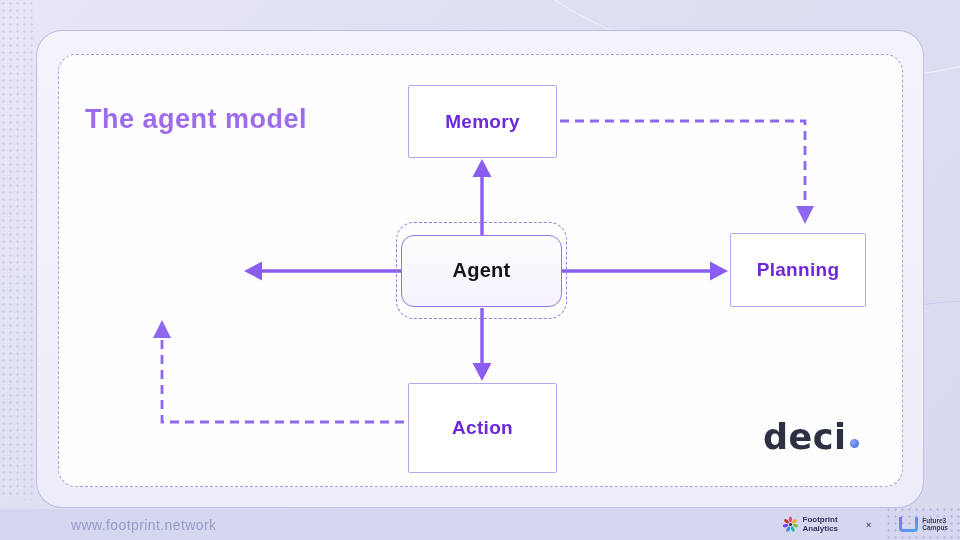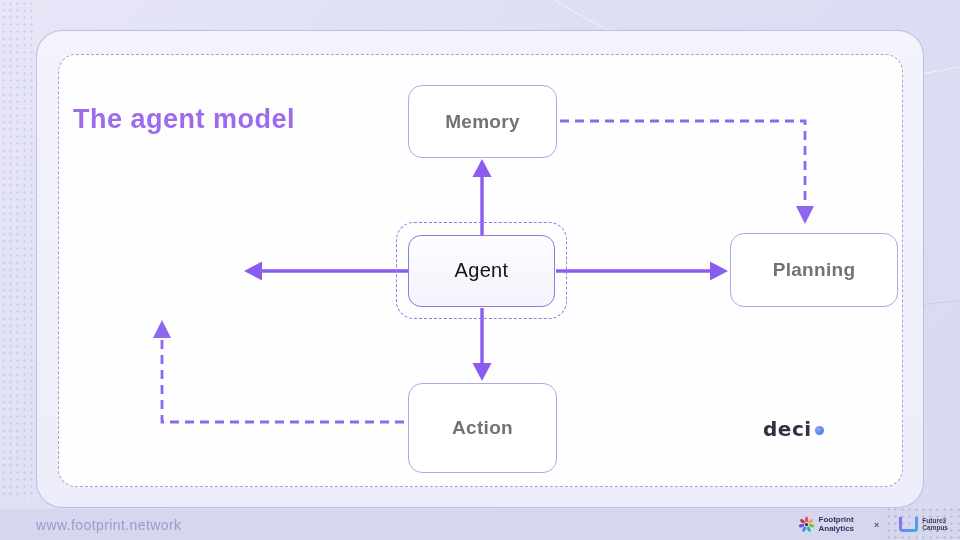--- a/index.html
+++ b/index.html
@@ -41,83 +41,83 @@
 
   
   .card-inner {
     position: absolute; left: 58px; top: 54px; width: 845px; height: 433px;
     border-radius: 18px;
     background: #fffeff;
     border: 1.4px dashed #a89ee2;
   }
 
   .title {
-    position: absolute; left: 73px; top: 104px;
+    position: absolute; left: 85px; top: 104px;
     font-size: 27px; font-weight: bold; letter-spacing: .5px;
     color: #9c6cec;
   }
 
   
   .connectors { position: absolute; left: 0; top: 0; width: 960px; height: 540px; pointer-events: none; }
 
   
   .node {
     position: absolute;
     display: flex; align-items: center; justify-content: center;
     background: #ffffff;
     border: 1.5px solid #b3a6ea;
-    border-radius: 14px;
-    font-size: 19px; font-weight: bold; color: #737373;
+    border-radius: 2px;
+    font-size: 19px; font-weight: bold; color: #6d28d9;
     letter-spacing: .3px;
   }
   .node-memory   { left: 408px; top:  85px; width: 149px; height: 73px; }
   .node-tools    { left:  88px; top: 233px; width: 149px; height: 76px; }
-  .node-planning { left: 730px; top: 233px; width: 168px; height: 74px; }
+  .node-planning { left: 730px; top: 233px; width: 136px; height: 74px; }
   .node-action   { left: 408px; top: 383px; width: 149px; height: 90px; }
 
   .agent-wrap {
     position: absolute; left: 396px; top: 222px; width: 171px; height: 97px;
     border: 1.5px dashed #8f7ce0; border-radius: 18px;
     display: flex; align-items: center; justify-content: center;
   }
   .node-agent {
     position: static;
-    width: 147px; height: 72px;
+    width: 161px; height: 72px;
     border: 1.6px solid #8f7ae0; border-radius: 13px;
     background: linear-gradient(180deg, #fdfdff 0%, #f5f2fc 100%);
     display: flex; align-items: center; justify-content: center;
-    font-size: 20px; font-weight: normal; color: #131318; text-align: right;
+    font-size: 20px; font-weight: bold; color: #131318; text-align: right;
   }
 
   
   .deci {
     position: absolute; left: 763px; top: 417px;
     display: flex; align-items: baseline;
   }
   .deci-text {
-    font-size: 20px; font-weight: 800; color: #2c3143; letter-spacing: .5px;
+    font-size: 35px; font-weight: 800; color: #2c3143; letter-spacing: .5px;
     font-family: "DejaVu Sans", sans-serif;
   }
   .deci-dot {
     width: 9px; height: 9px; border-radius: 50%;
     background: radial-gradient(circle at 35% 35%, #8fa8f5 0%, #5a80ea 60%, #4a6fd8 100%);
     margin-left: 3px; transform: translateY(-1px);
   }
 
   
   .footer {
     position: absolute; left: 0; bottom: 0; width: 960px; height: 31px;
     background: #d5d7ef;
-    display: flex; align-items: center; justify-content: space-between;
+    display: flex; align-items: center; justify-content: space-between; padding-left: 35px;
   }
   .footer-url {
     margin-left: 36px;
     font-size: 14px; color: #9a9cc9; letter-spacing: .4px;
   }
-  .footer-brands { display: flex; align-items: center; margin-right: 12px; gap: 16px; }
+  .footer-brands { display: flex; align-items: center; margin-right: 12px; gap: 24px; }
   .brand { display: flex; align-items: center; gap: 4px; }
   .brand-text { display: flex; flex-direction: column; line-height: 1.05; }
   .brand1 .brand-text span { font-size: 8px; font-weight: bold; color: #353160; }
   .brand2 .brand-text span { font-size: 6.5px; font-weight: bold; color: #3c3c50; }
   .brand-sep { font-size: 9px; color: #55566e; font-weight: bold; margin: 0 4px; }
 </style>
 </head>
 <body>
 
 <div class="page">

